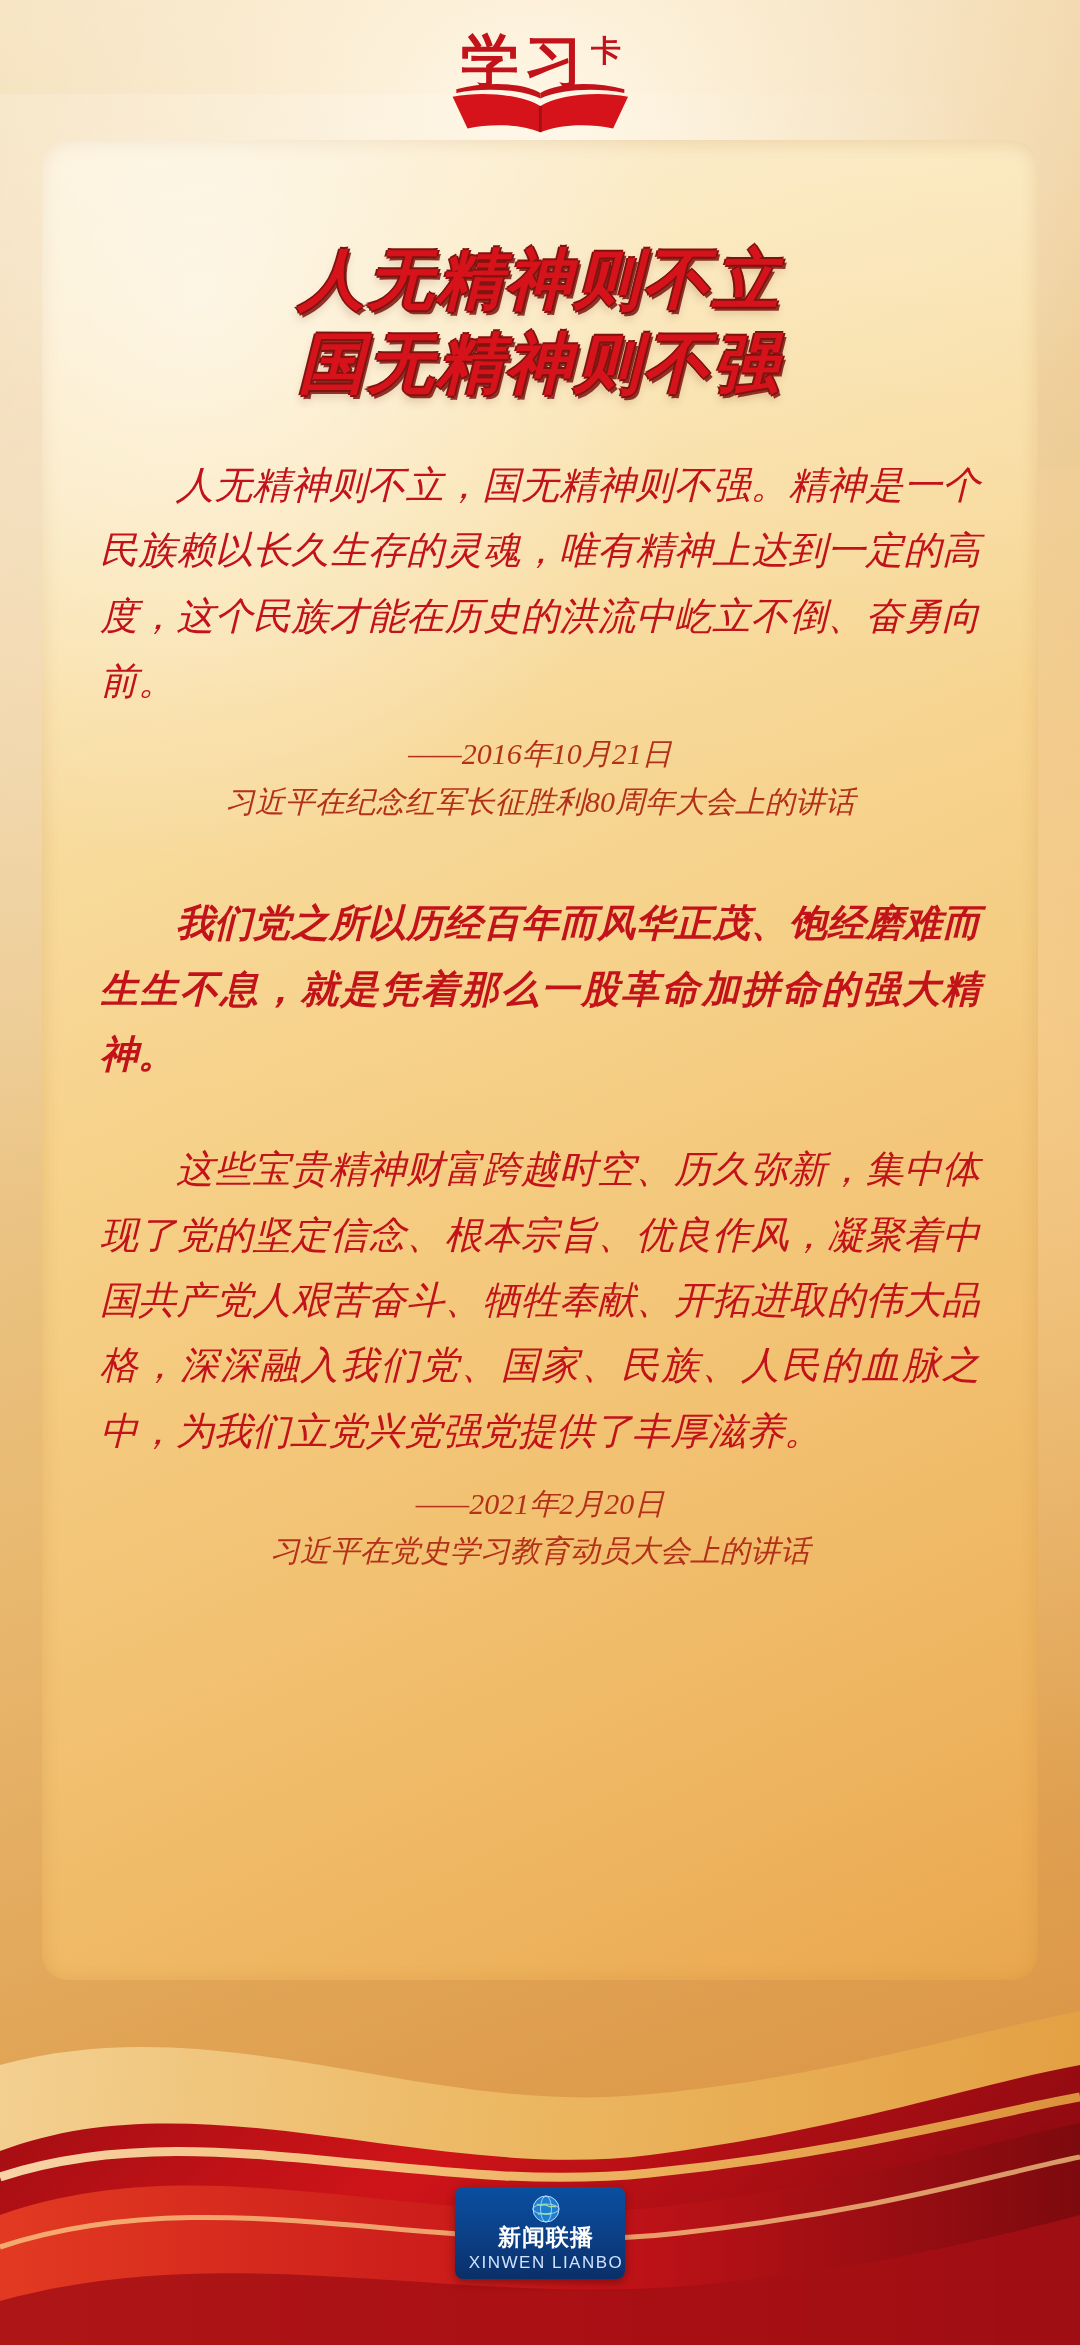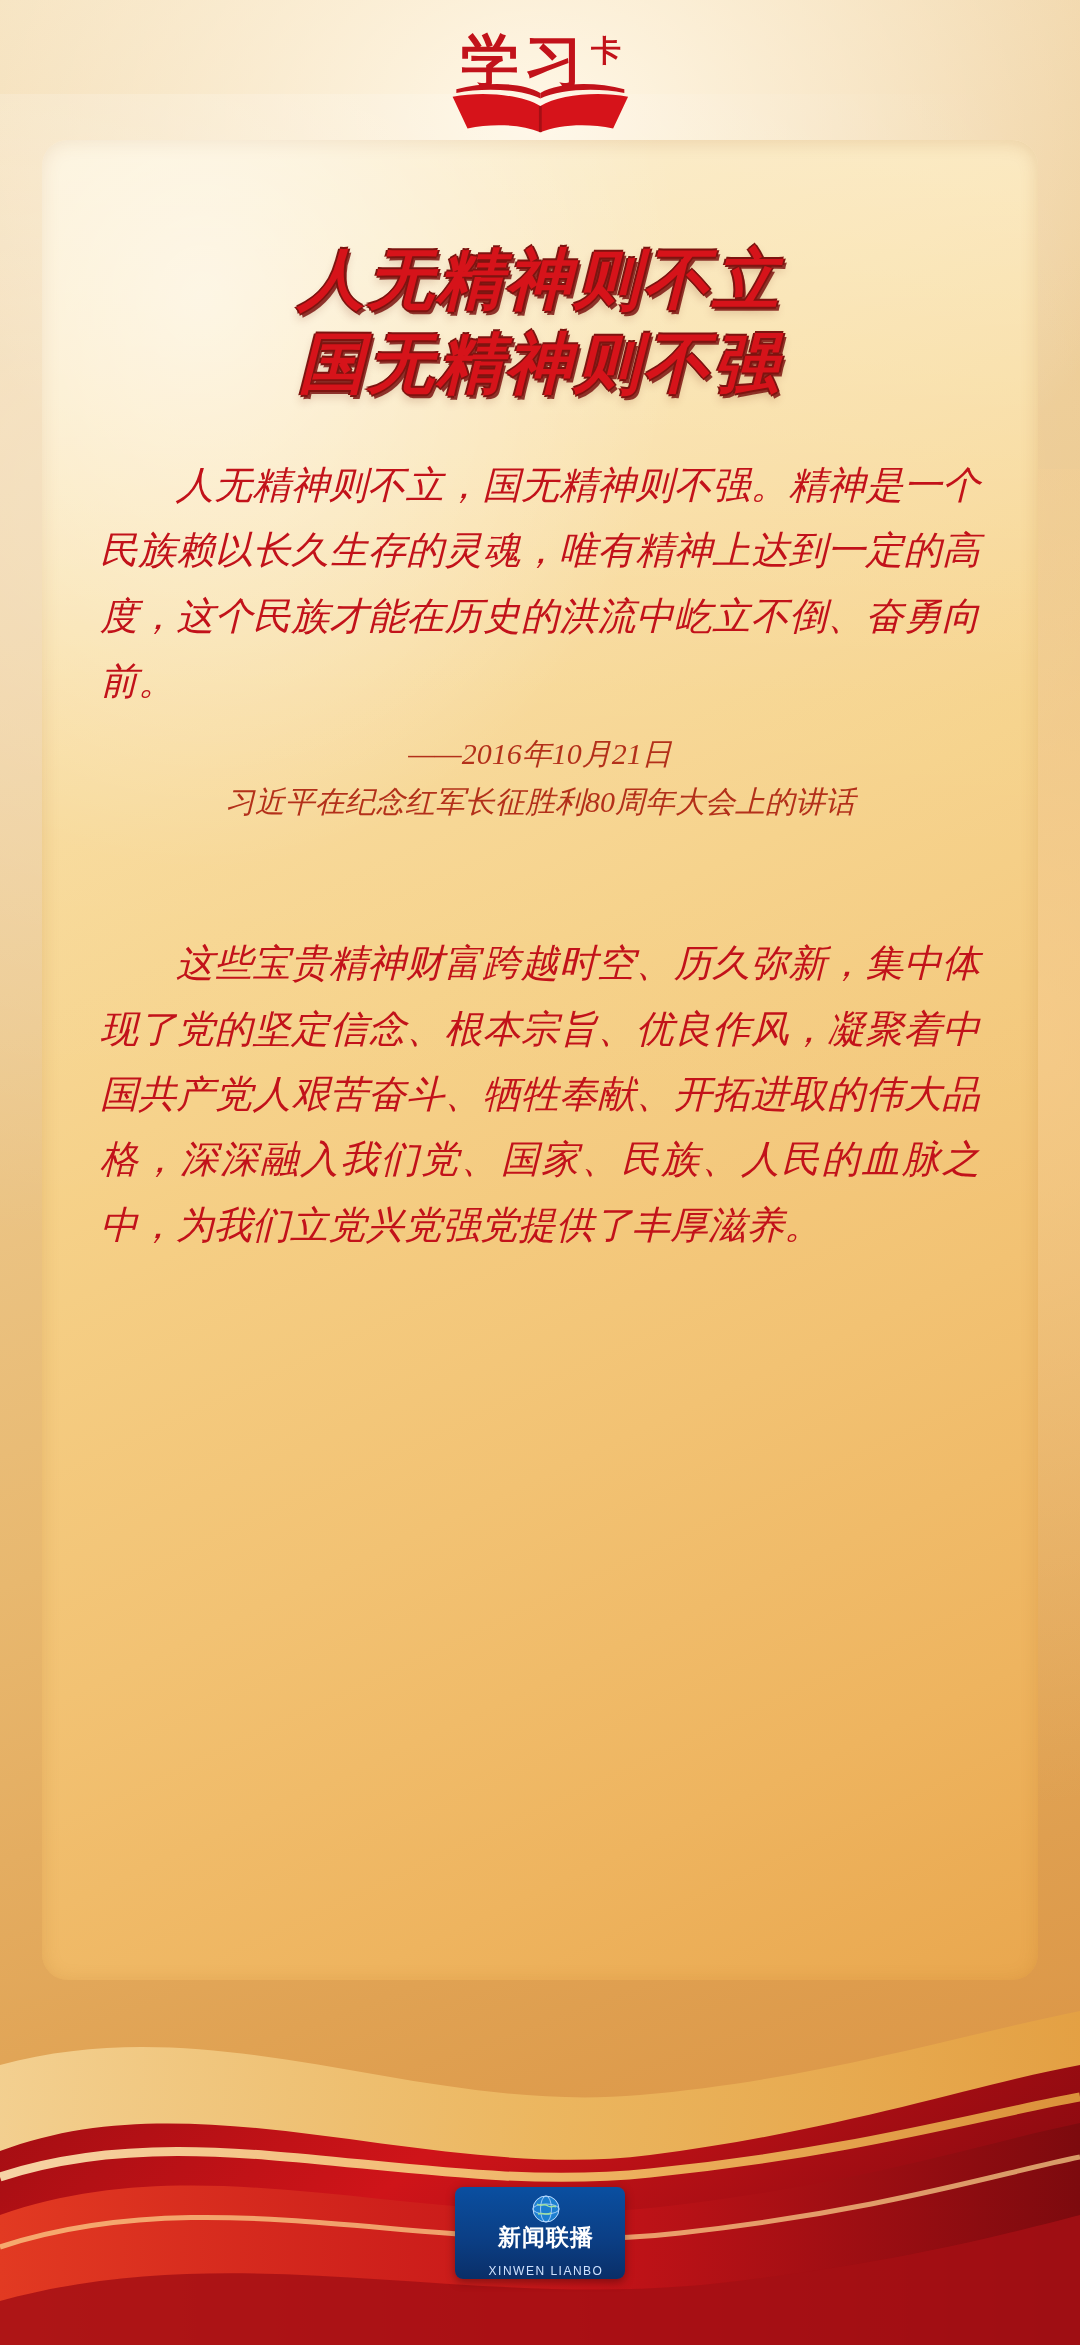--- a/index.html
+++ b/index.html
@@ -196,23 +196,23 @@
   .badge .cn {
     color: #ffffff;
     font-size: 23px;
     font-weight: 700;
     letter-spacing: 1px;
     line-height: 1.1;
     margin-top: 1px;
   }
   .badge .en {
     color: #cfe2ff;
-    font-size: 12px;
+    font-size: 17px;
     letter-spacing: 1.5px;
-    margin-top: 14px;
+    margin-top: 3px;
   }
 </style>
 </head>
 <body>
 
 <div class="poster">
 
   <div class="sweep-a"></div>
   <div class="sweep-b"></div>
 
@@ -248,24 +248,29 @@
       </div>
 
       <p class="para">人无精神则不立，国无精神则不强。精神是一个民族赖以长久生存的灵魂，唯有精神上达到一定的高度，这个民族才能在历史的洪流中屹立不倒、奋勇向前。</p>
       <div class="attrib">
         <span>——2016年10月21日</span>
         <span class="line2">习近平在纪念红军长征胜利80周年大会上的讲话</span>
       </div>
 
       <div class="spacer-lg"></div>
 
+      <p class="para bold">我们党之所以历经百年而风华正茂、饱经磨难而生生不息，就是凭着那么一股革命加拼命的强大精神。</p>
 
       <div class="spacer-md"></div>
 
       <p class="para">这些宝贵精神财富跨越时空、历久弥新，集中体现了党的坚定信念、根本宗旨、优良作风，凝聚着中国共产党人艰苦奋斗、牺牲奉献、开拓进取的伟大品格，深深融入我们党、国家、民族、人民的血脉之中，为我们立党兴党强党提供了丰厚滋养。</p>
+      <div class="attrib">
+        <span>——2021年2月20日</span>
+        <span class="line2">习近平在党史学习教育动员大会上的讲话</span>
+      </div>
 
     </div>
   </div>
 
   <div class="ribbon">
     <svg viewBox="0 0 1080 430" preserveAspectRatio="none" aria-hidden="true">
       <defs>
         <linearGradient id="gd1" x1="0" y1="0" x2="1" y2="0">
           <stop offset="0%" stop-color="#f6d79a"></stop>
           <stop offset="50%" stop-color="#eebb63"></stop>

